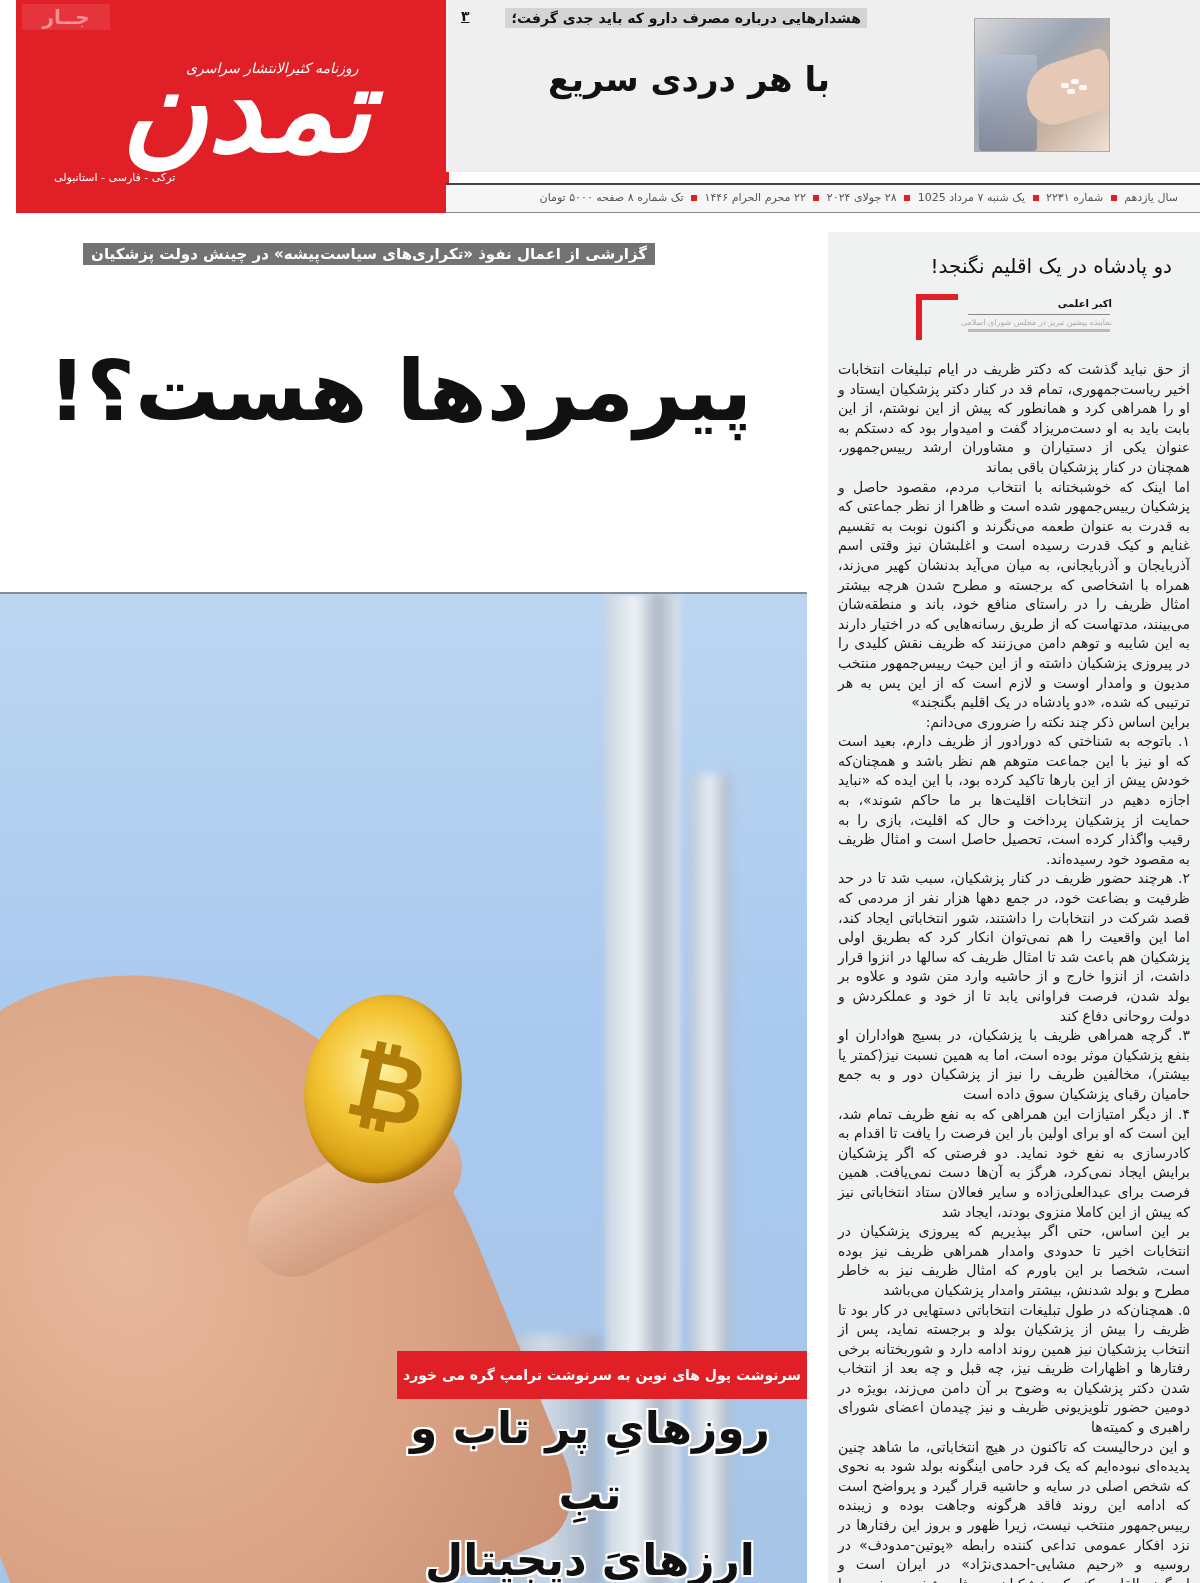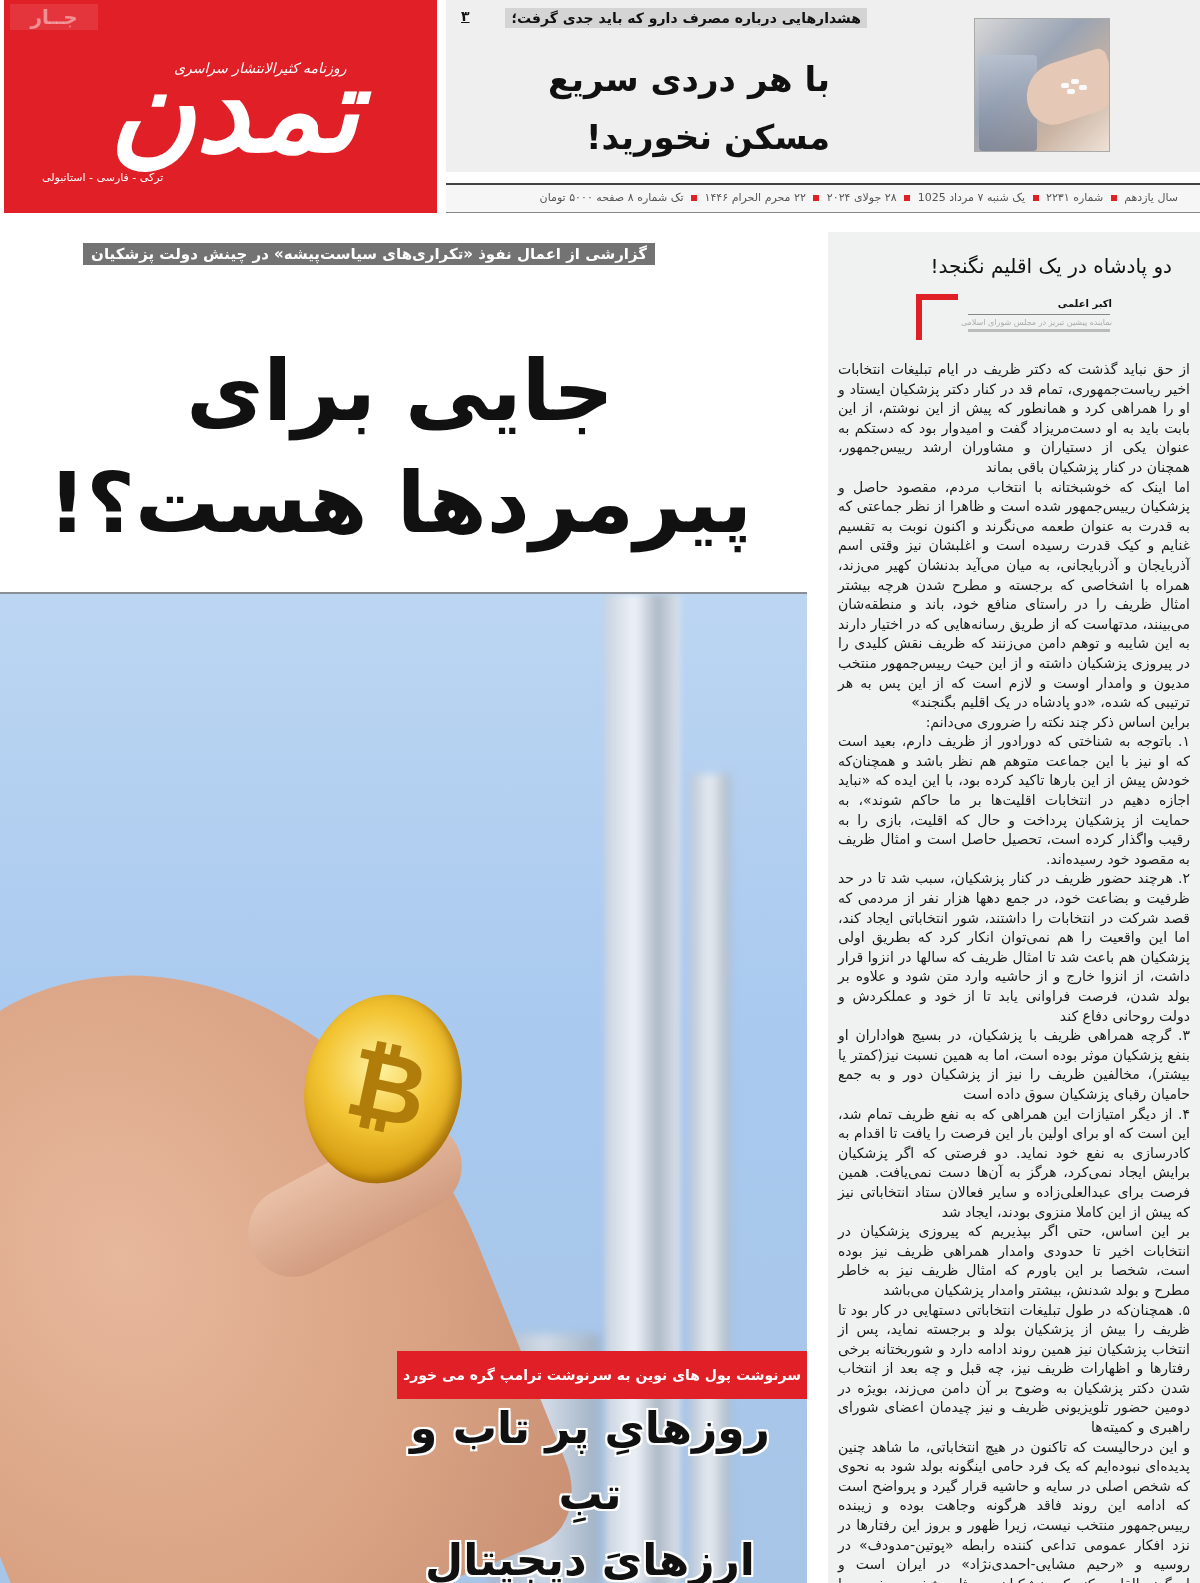--- a/index.html
+++ b/index.html
@@ -1,20 +1,20 @@
 <!DOCTYPE html>
 <html><head>
   <meta charset="utf-8">
   <style>
     * { box-sizing: border-box; margin: 0; padding: 0; }
     html, body { width: 1200px; height: 1583px; background: #ffffff; overflow: hidden; }
     body { position: relative; font-family: "DejaVu Sans", sans-serif; direction: rtl; color: #111; }
 
     
-    .masthead { position: absolute; left: 4px; top: 0; width: 433px; height: 213px; background: #e11f26; overflow: hidden; }
+    .masthead { position: absolute; left: 16px; top: 0; width: 433px; height: 213px; background: #e11f26; overflow: hidden; }
     .watermark { position: absolute; left: 6px; top: 4px; width: 88px; height: 26px; background: rgba(255,255,255,0.10); color: rgba(255,255,255,0.45); font-weight: bold; font-size: 20px; text-align: center; line-height: 26px; }
     .logo-name { position: absolute; left: 30px; top: 30px; width: 400px; height: 180px; color: #fff; font-family: "DejaVu Serif", serif; font-weight: bold; font-style: italic; font-size: 118px; line-height: 160px; text-align: center; letter-spacing: -4px; }
     .logo-tag { position: absolute; left: 170px; top: 60px; color: #fff; font-family: "DejaVu Serif", serif; font-style: italic; font-size: 14px; }
     .logo-sub { position: absolute; left: 38px; top: 171px; color: #fff; font-size: 11px; font-weight: normal; }
 
     
     .teaser { position: absolute; left: 446px; top: 0; width: 754px; height: 172px; background: #efefef; }
     .page-num { position: absolute; left: 15px; top: 8px; font-size: 14px; font-weight: bold; text-decoration: underline; }
     .teaser-kicker { position: absolute; right: 333px; top: 8px; background: #d4d4d4; padding: 2px 6px; font-size: 14px; font-weight: bold; white-space: nowrap; }
     .teaser-title { position: absolute; right: 370px; top: 50px; width: 300px; font-size: 34px; font-weight: 900; line-height: 58px; text-align: right; }
@@ -65,21 +65,20 @@
   <div class="logo-tag">روزنامه کثیرالانتشار سراسری</div>
   <div class="logo-name">تمدن مهد</div>
   <div class="logo-sub">ترکی - فارسی - استانبولی</div>
 </div>
 
 <div class="teaser">
   <div class="page-num">۳</div>
   <div class="teaser-kicker">هشدارهایی درباره مصرف دارو که باید جدی گرفت؛</div>
   <div class="teaser-title">
     <div>با هر دردی سریع</div>
-    <div>مسکن نخورید!</div>
   </div>
   <div class="teaser-photo">
     <div class="glass"></div>
     <div class="hand-small"></div>
     <div class="pill" style="left:86px;top:64px"></div>
     <div class="pill" style="left:96px;top:60px"></div>
     <div class="pill" style="left:104px;top:66px"></div>
     <div class="pill" style="left:92px;top:70px"></div>
   </div>
 </div>
@@ -93,21 +92,20 @@
   <span class="sep"></span>
   <span>۲۸ جولای ۲۰۲۴</span>
   <span class="sep"></span>
   <span>۲۲ محرم الحرام ۱۴۴۶</span>
   <span class="sep"></span>
   <span>تک شماره ۸ صفحه ۵۰۰۰ تومان</span>
 </div>
 
 <div class="lead-kicker">گزارشی از اعمال نفوذ «تکراری‌های سیاست‌پیشه» در چینش دولت پزشکیان</div>
 <div class="lead-title">
-  <div>جایی برای</div>
   <div>پیرمردها هست؟!</div>
 </div>
 
 <div class="photo">
   <div class="tower"></div>
   <div class="tower2"></div>
   <div class="tower3"></div>
   <div class="hand"></div>
   <div class="thumb"></div>
   <div class="coin">

